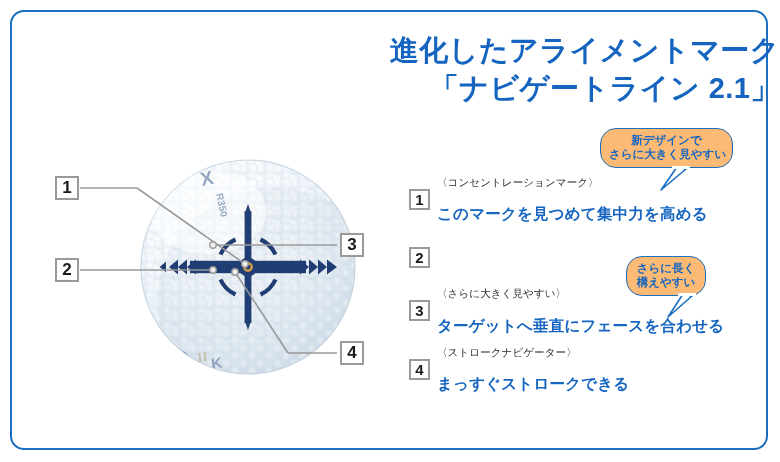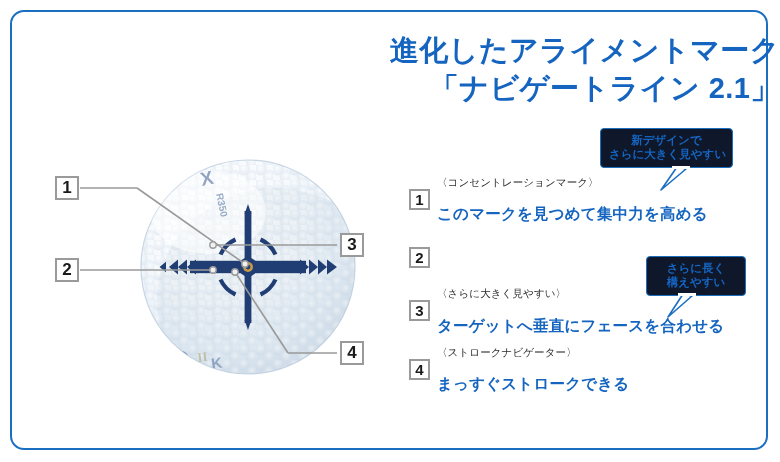--- a/index.html
+++ b/index.html
@@ -88,33 +88,33 @@
     line-height:1.25;
     white-space:nowrap;
     letter-spacing:0.2px;
     margin-top:16px;
   }
 
   
   .bubble{
     position:absolute;
     border:1.6px solid #1b6fc1;
-    border-radius:4px;
-    background:#0f172a;
+    border-radius:16px;
+    background:#fdba74;
     color:#1565c0;
     font-weight:bold;
     text-align:center;
     line-height:1.25;
     font-size:11.5px;
     box-sizing:border-box;
     padding:4px 8px 5px 8px;
     white-space:nowrap;
   }
   #bubble-1{left:600px;top:128px;width:133px;}
-  #bubble-2{left:626px;top:256px;width:100px;margin-left:20px;}
+  #bubble-2{left:626px;top:256px;width:80px;}
   .bubble-tail{position:absolute;}
 </style>
 </head>
 <body>
 
 <div id="root">
 
   <div class="frame"></div>
 
   <div class="title">

